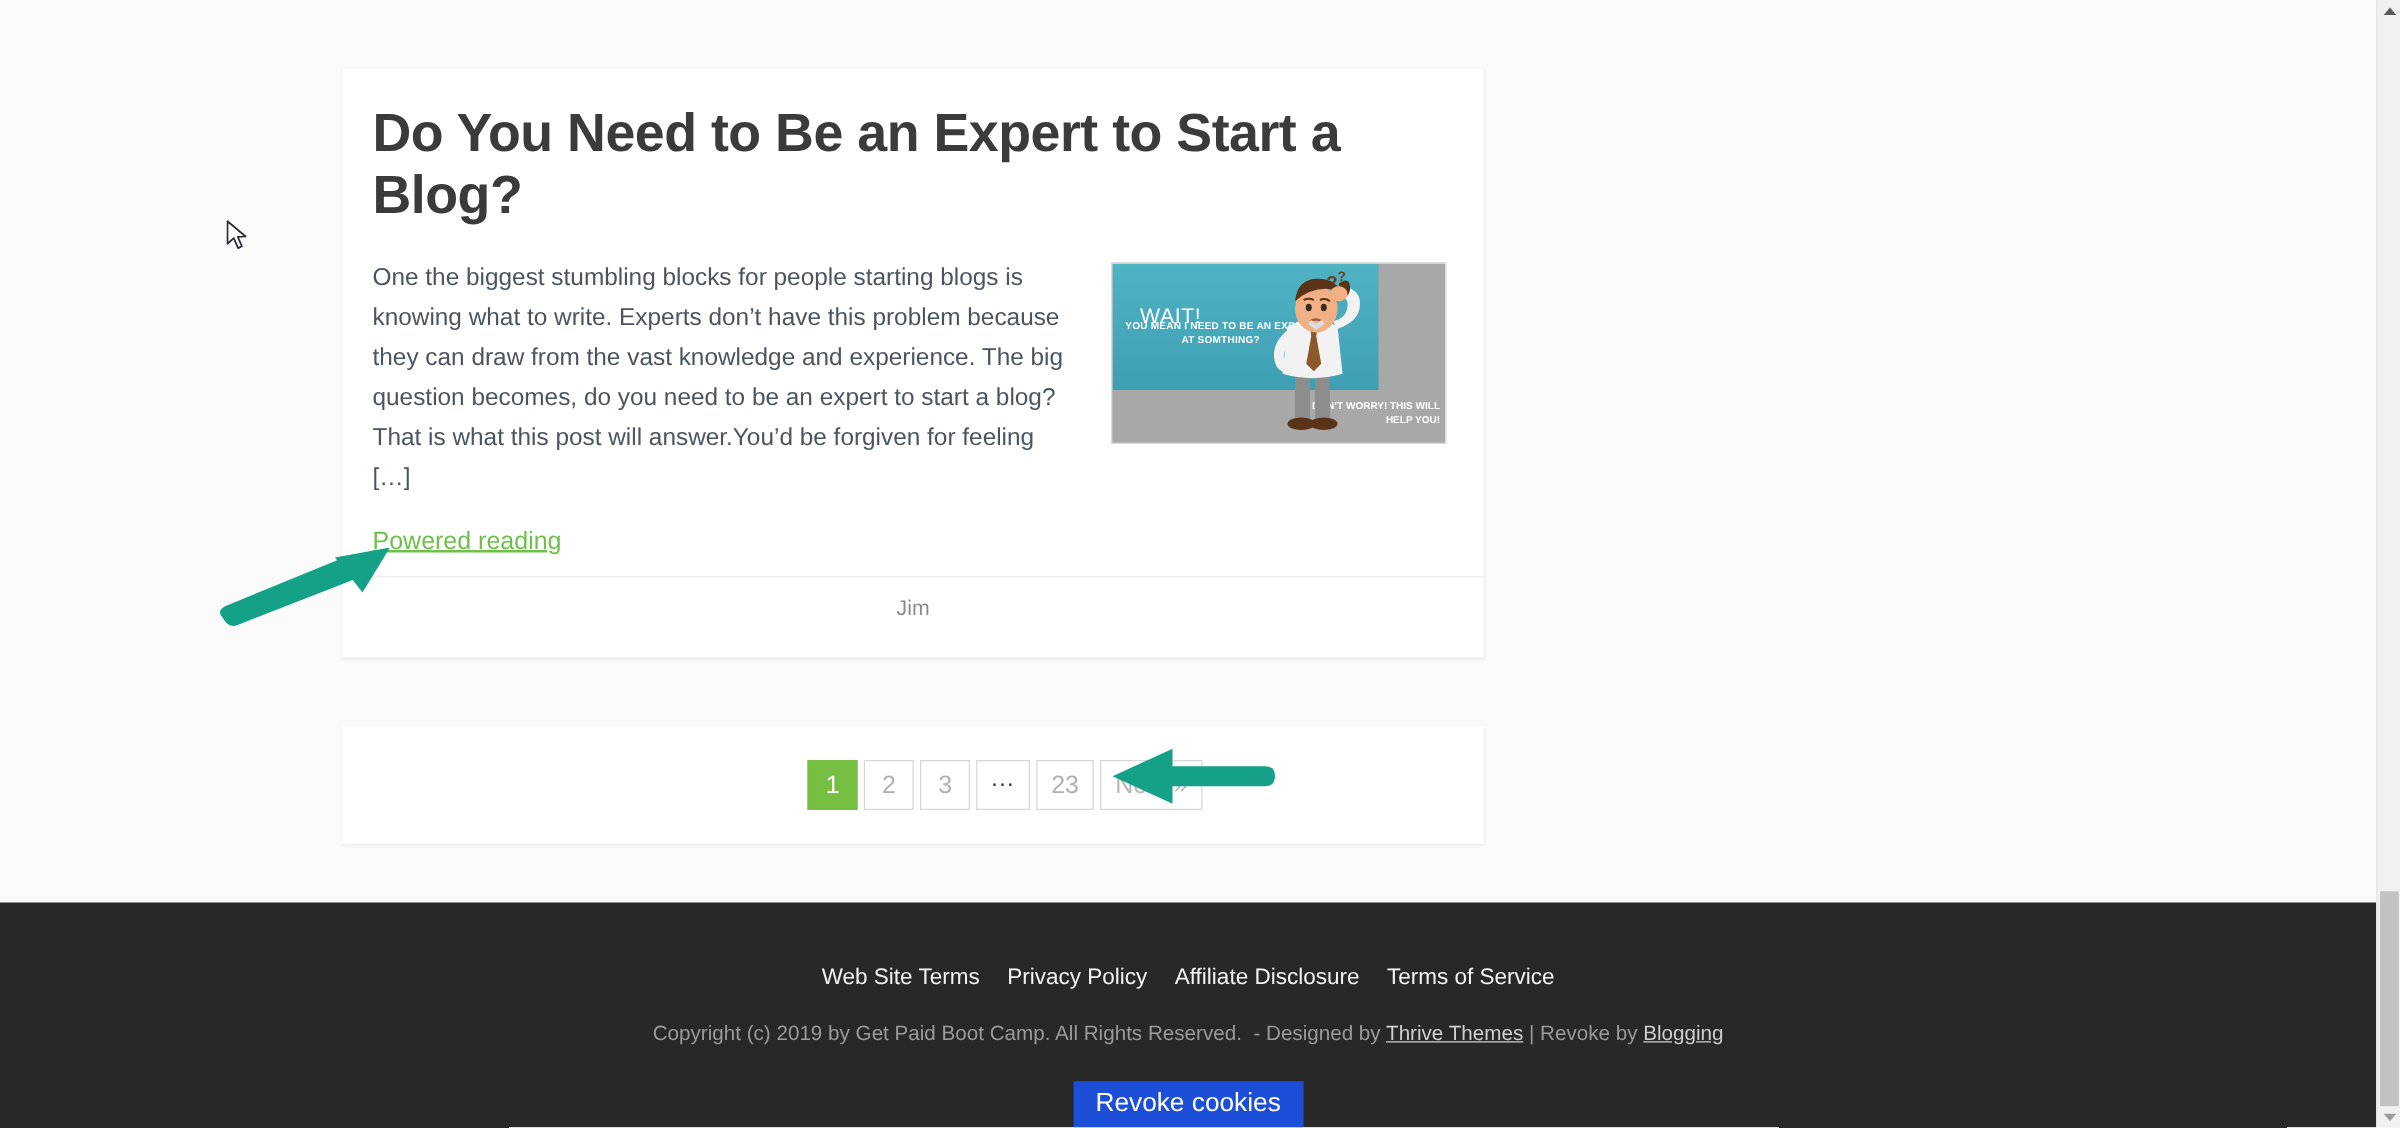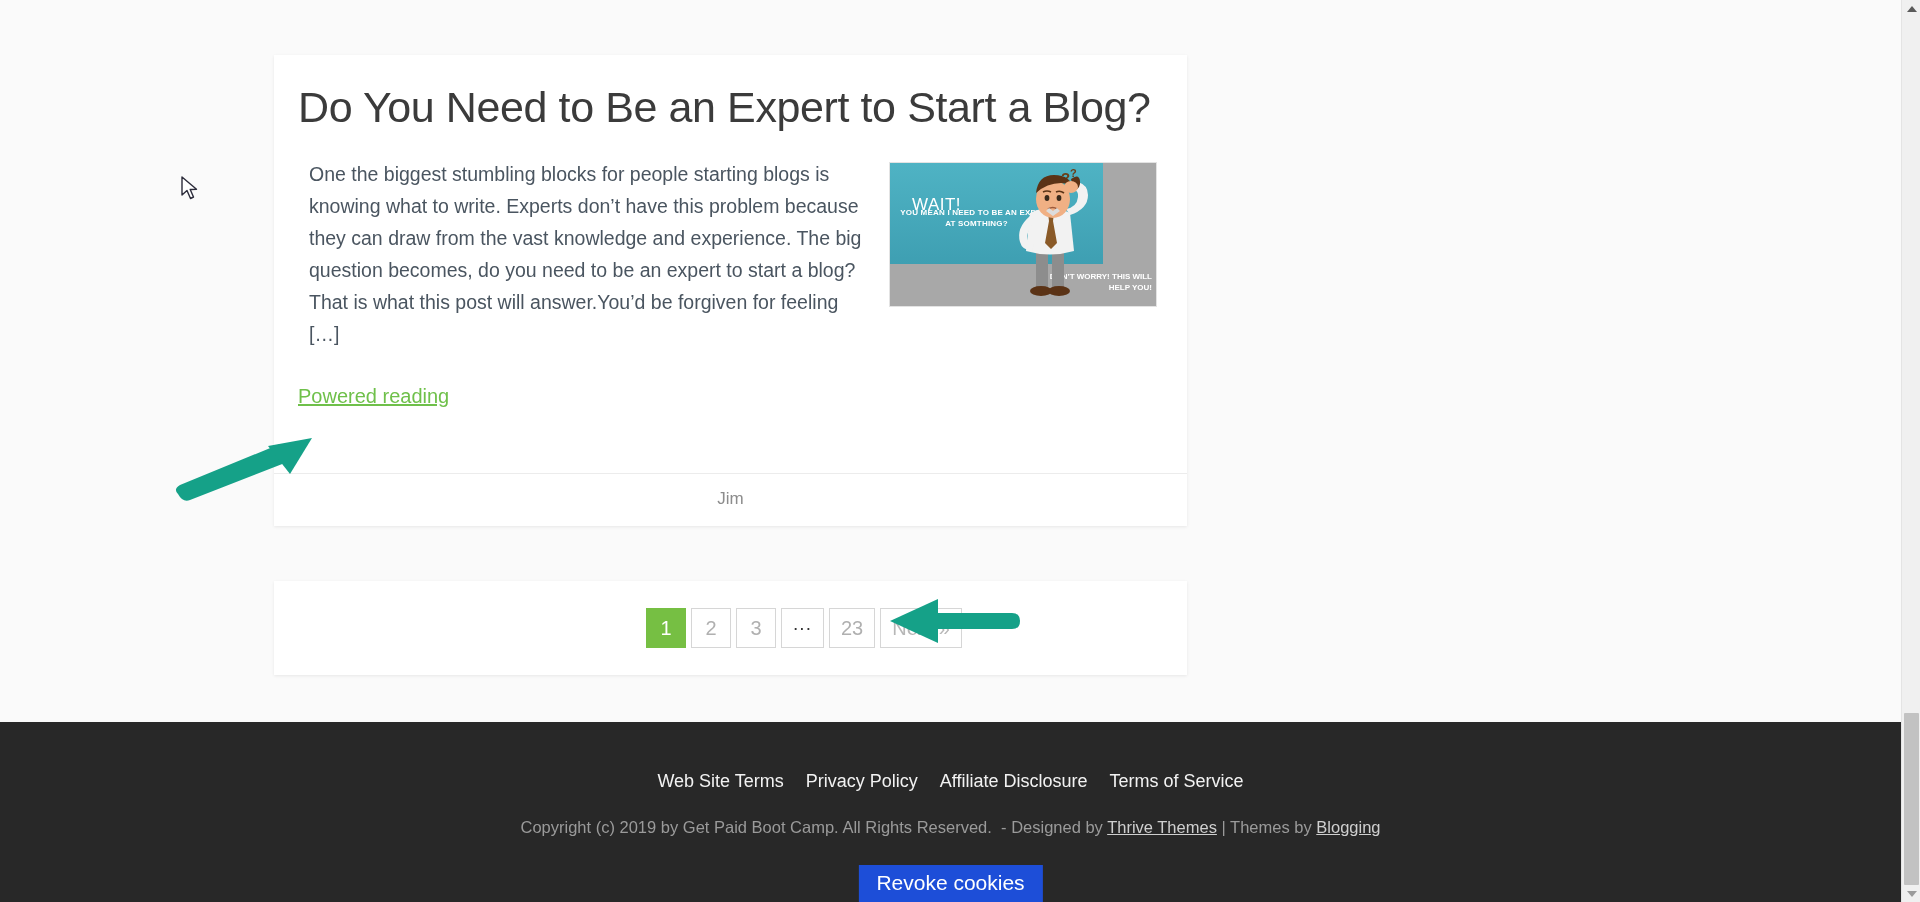--- a/index.html
+++ b/index.html
@@ -31,33 +31,33 @@
     left: 274px; top: 55px;
     width: 913px; height: 471px;
   }
 
   .post-inner { padding: 28px 24px 0 24px; }
 
   #post-title {
     margin: 0;
     font-size: 43px;
     line-height: 1.13;
-    font-weight: normal;
+    font-weight: bold;
     color: #3b3b3b;
     letter-spacing: -0.4px;
     max-width: 880px;
   }
 
   .post-body {
     position: relative;
     margin-top: 26px;
   }
 
   #post-excerpt {
-    margin: 11px;
+    margin: 0;
     width: 560px;
     font-size: 19.5px;
     line-height: 32px;
     color: #4a5560;
   }
 
   #post-thumb {
     position: absolute;
     right: 6px; top: 4px;
     width: 268px; height: 145px;
@@ -70,21 +70,21 @@
     display: inline-block;
     margin-top: 24px;
     font-size: 20px;
     color: #6fc04a;
     text-decoration: underline;
     cursor: pointer;
   }
 
   #post-meta {
     position: absolute;
-    left: 0; bottom: 2px;
+    left: 0; bottom: 14px;
     width: 913px; height: 51px;
     display: flex;
     border-top: 1px solid #ececec;
     gap: 28px;
   }
   .meta-cell {
     flex: 1 1 0;
     display: flex;
     align-items: center;
     justify-content: center;
@@ -301,21 +301,21 @@
       <a>Privacy Policy</a>
       <a>Affiliate Disclosure</a>
       <a>Terms of Service</a>
     </div>
     <div id="footer-copyright">
       <span>Copyright (c) 2019 by Get Paid Boot Camp. All Rights Reserved.</span>
       &nbsp;<span>-</span>
       <span>Designed by</span>
       <a>Thrive Themes</a>
       <span>|</span>
-      <span>Themes by</span>
+      <span>Revoke by</span>
       <a>Blogging</a>
     </div>
     <button id="revoke-cookies">Revoke cookies</button>
   </div>
 
   <svg class="anno" id="arrow-continue" width="150" height="70" viewBox="0 0 150 70">
     <g fill="#15a188">
       <path d="M6 56 q-5 -5 2 -9 L108 6 l10 17 L18 62 q-7 3 -12 -6 z"></path>
       <path d="M140 0 L96 8 l22 28 z"></path>
     </g>

